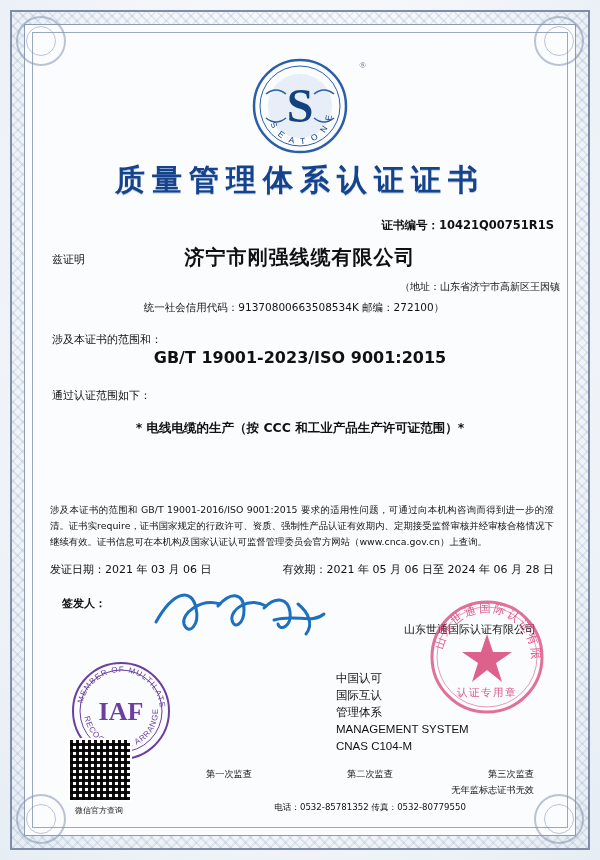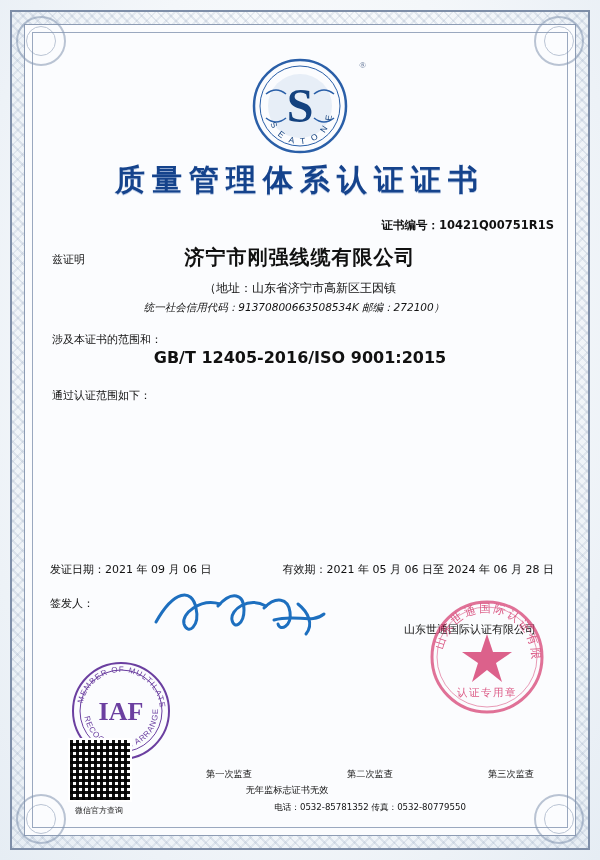--- a/index.html
+++ b/index.html
@@ -88,28 +88,27 @@
   }
   .company{
     position:absolute;left:0;right:0;top:204px;
     text-align:center;
     font-size:20px;font-weight:bold;color:#111;
     font-family:"DejaVu Sans", sans-serif;
     letter-spacing:1px;
   }
   .addr{
     position:absolute;left:0;right:0;top:240px;
-    text-align:center;font-size:12px;color:#111;
+    text-align:right;font-size:10px;color:#111;
     font-family:"DejaVu Sans", sans-serif;
   }
   .credit{
     position:absolute;left:0;right:12px;top:261px;
     text-align:center;font-size:10.5px;color:#111;
     font-family:"DejaVu Sans", sans-serif;
-    font-style:italic;
   }
   .lbl-conform{
     position:absolute;left:12px;top:292px;
     font-size:11px;color:#111;
     font-family:"DejaVu Sans", sans-serif;
   }
   .standard{
     position:absolute;left:0;right:0;top:308px;
     text-align:center;
     font-size:16px;font-weight:bold;color:#111;
@@ -132,23 +131,24 @@
     text-align:justify;
     font-family:"DejaVu Sans", sans-serif;
   }
   .dates{
     position:absolute;left:10px;right:6px;top:522px;
     display:flex;justify-content:space-between;
     font-size:11px;color:#111;
     font-family:"DejaVu Sans", sans-serif;
   }
   .signer{
-    position:absolute;left:10px;top:556px;
-    font-size:11px;color:#111;
-    font-family:"DejaVu Sans", sans-serif;
+    position:absolute;left:22px;top:556px;
+    font-size:11px;color:#111;
+    font-family:"DejaVu Sans", sans-serif;
+    font-weight:bold;
   }
   .signature{
     position:absolute;left:108px;top:544px;
     width:190px;height:60px;
   }
   .issuer{
     position:absolute;right:24px;top:582px;
     font-size:11px;color:#111;
     font-family:"DejaVu Sans", sans-serif;
   }
@@ -177,21 +177,21 @@
   }
 
   .surv{
     position:absolute;left:166px;right:26px;top:728px;
     display:flex;justify-content:space-between;
     font-size:9.2px;color:#111;
     font-family:"DejaVu Sans", sans-serif;
   }
   .surv-note{
     position:absolute;left:0;right:26px;top:744px;
-    text-align:center;
+    text-align:right;
     font-size:9.2px;color:#111;
     font-family:"DejaVu Sans", sans-serif;
   }
   .footer{
     position:absolute;left:150px;right:10px;bottom:6px;
     font-size:8.6px;line-height:14px;color:#111;
     text-align:center;
     font-family:"DejaVu Sans", sans-serif;
   }
   .qr{
@@ -250,28 +250,30 @@
     <div class="cert-no">
       <span class="lbl">证书编号：</span><span>10421Q00751R1S</span>
     </div>
 
     <div class="lbl-hereby">兹证明</div>
     <div class="company">济宁市刚强线缆有限公司</div>
     <div class="addr">（地址：山东省济宁市高新区王因镇</div>
     <div class="credit">统一社会信用代码：91370800663508534K 邮编：272100）</div>
 
     <div class="lbl-conform">涉及本证书的范围和：</div>
-    <div class="standard">GB/T 12405-2016/ISO 9001:2015</div>
+    <div class="standard">GB/T 19001-2023/ISO 9001:2015</div>
 
     <div class="lbl-scope">通过认证范围如下：</div>
-
+    <div class="scope">* 电线电缆的生产（按 CCC 和工业产品生产许可证范围）*</div>
+
+    <div class="note">涉及本证书的范围和 GB/T 19001-2016/ISO 9001:2015 要求的适用性问题，可通过向本机构咨询而得到进一步的澄清。证书实require，证书国家规定的行政许可、资质、强制性产品认证有效期内、定期接受监督审核并经审核合格情况下继续有效。证书信息可在本机构及国家认证认可监督管理委员会官方网站（www.cnca.gov.cn）上查询。</div>
 
     <div class="dates">
       <div>
-        <span>发证日期：</span><span>2021 年 09 月 06 日</span>
+        <span>发证日期：</span><span>2021 年 03 月 06 日</span>
       </div>
       <div>
         <span>有效期：</span><span>2021 年 05 月 06 日至 2024 年 06 月 28 日</span>
       </div>
     </div>
 
     <div class="signer">签发人：</div>
 
     <div class="signature">
       <svg width="190" height="60" viewBox="0 0 190 60" aria-hidden="true">
@@ -310,20 +312,27 @@
           <textPath href="#iaftop" startOffset="6%">MEMBER OF MULTILATERAL</textPath>
         </text>
         <text font-family="Liberation Sans, sans-serif" font-size="8" fill="#6b3fa0" letter-spacing="0.8">
           <textPath href="#iafbot" startOffset="5%">RECOGNITION ARRANGEMENT</textPath>
         </text>
         <text x="51" y="60" text-anchor="middle" font-family="Liberation Serif, serif" font-size="26" font-weight="bold" fill="#6b3fa0">IAF</text>
       </svg>
     </div>
 
 
+    <div class="cnas-text">
+      <div>中国认可</div>
+      <div>国际互认</div>
+      <div>管理体系</div>
+      <div class="en">MANAGEMENT SYSTEM</div>
+      <div class="en">CNAS C104-M</div>
+    </div>
 
     <div class="surv">
       <span>第一次监查</span>
       <span>第二次监查</span>
       <span>第三次监查</span>
     </div>
     <div class="surv-note">无年监标志证书无效</div>
 
     <div class="qr"></div>
     <div class="qr-cap">微信官方查询</div>

